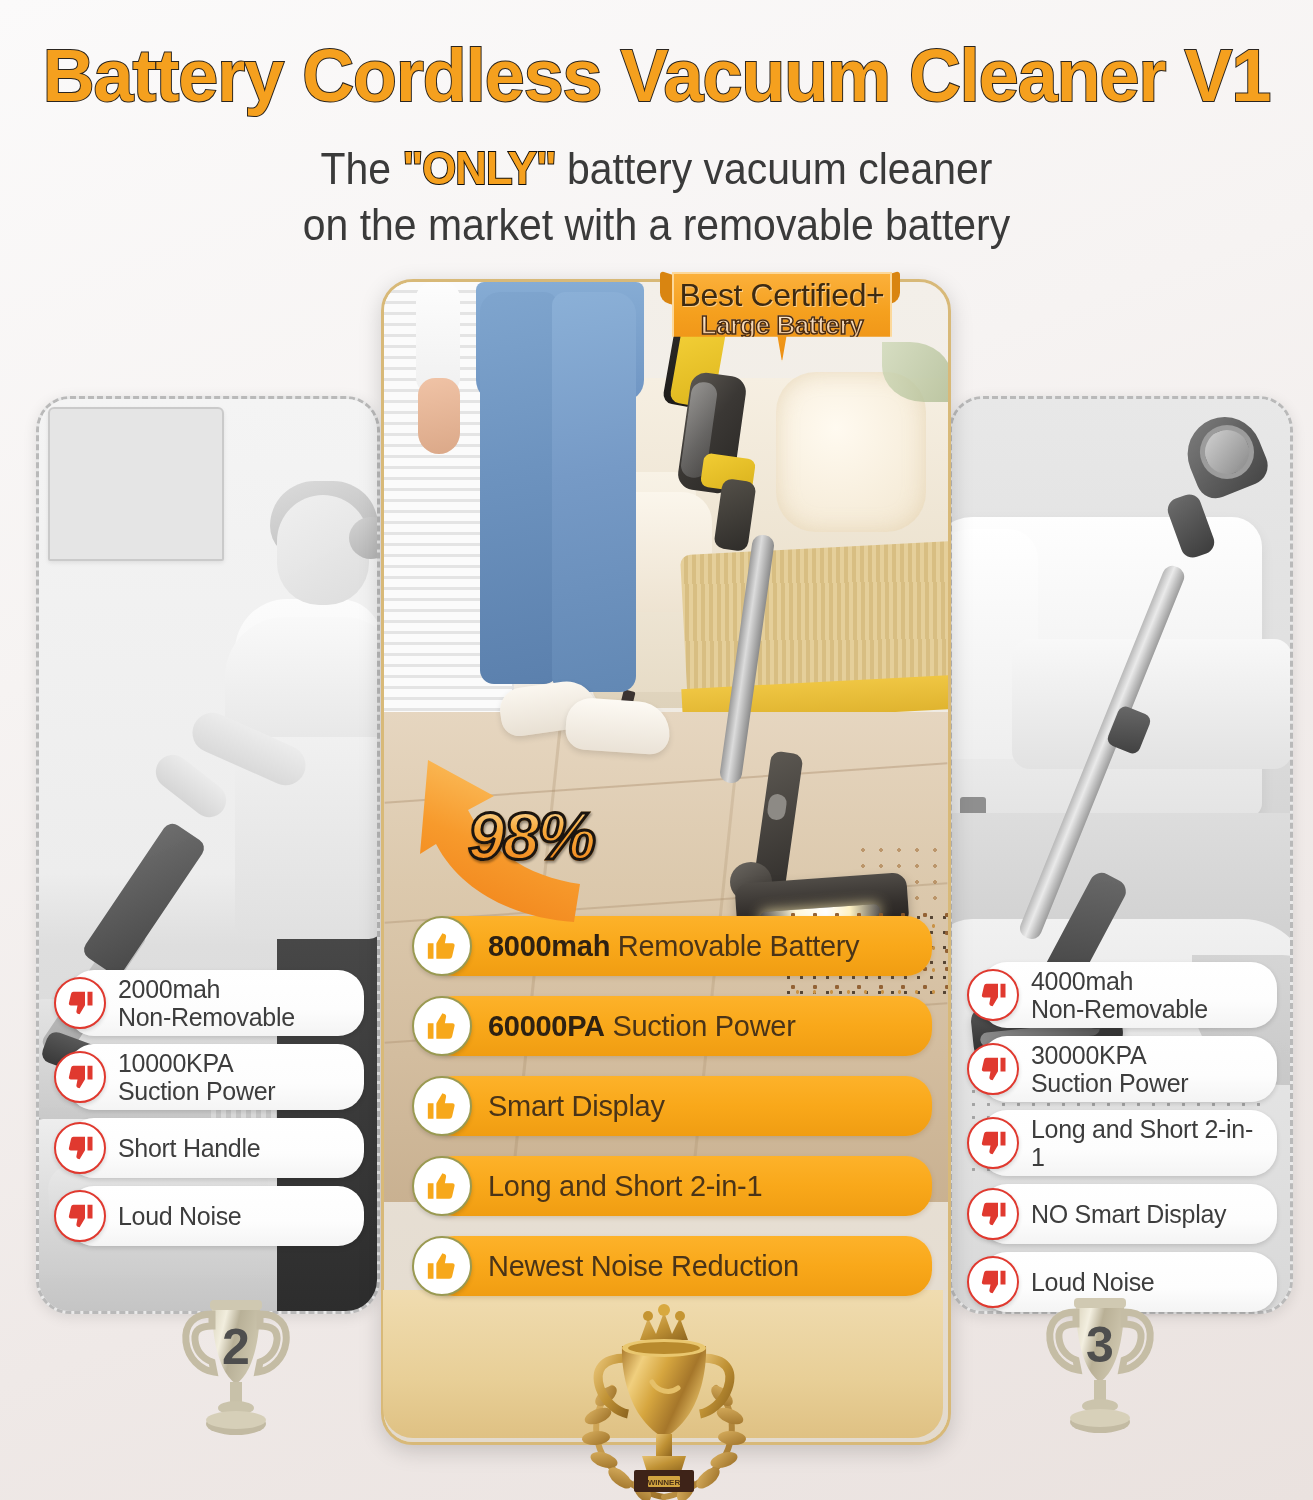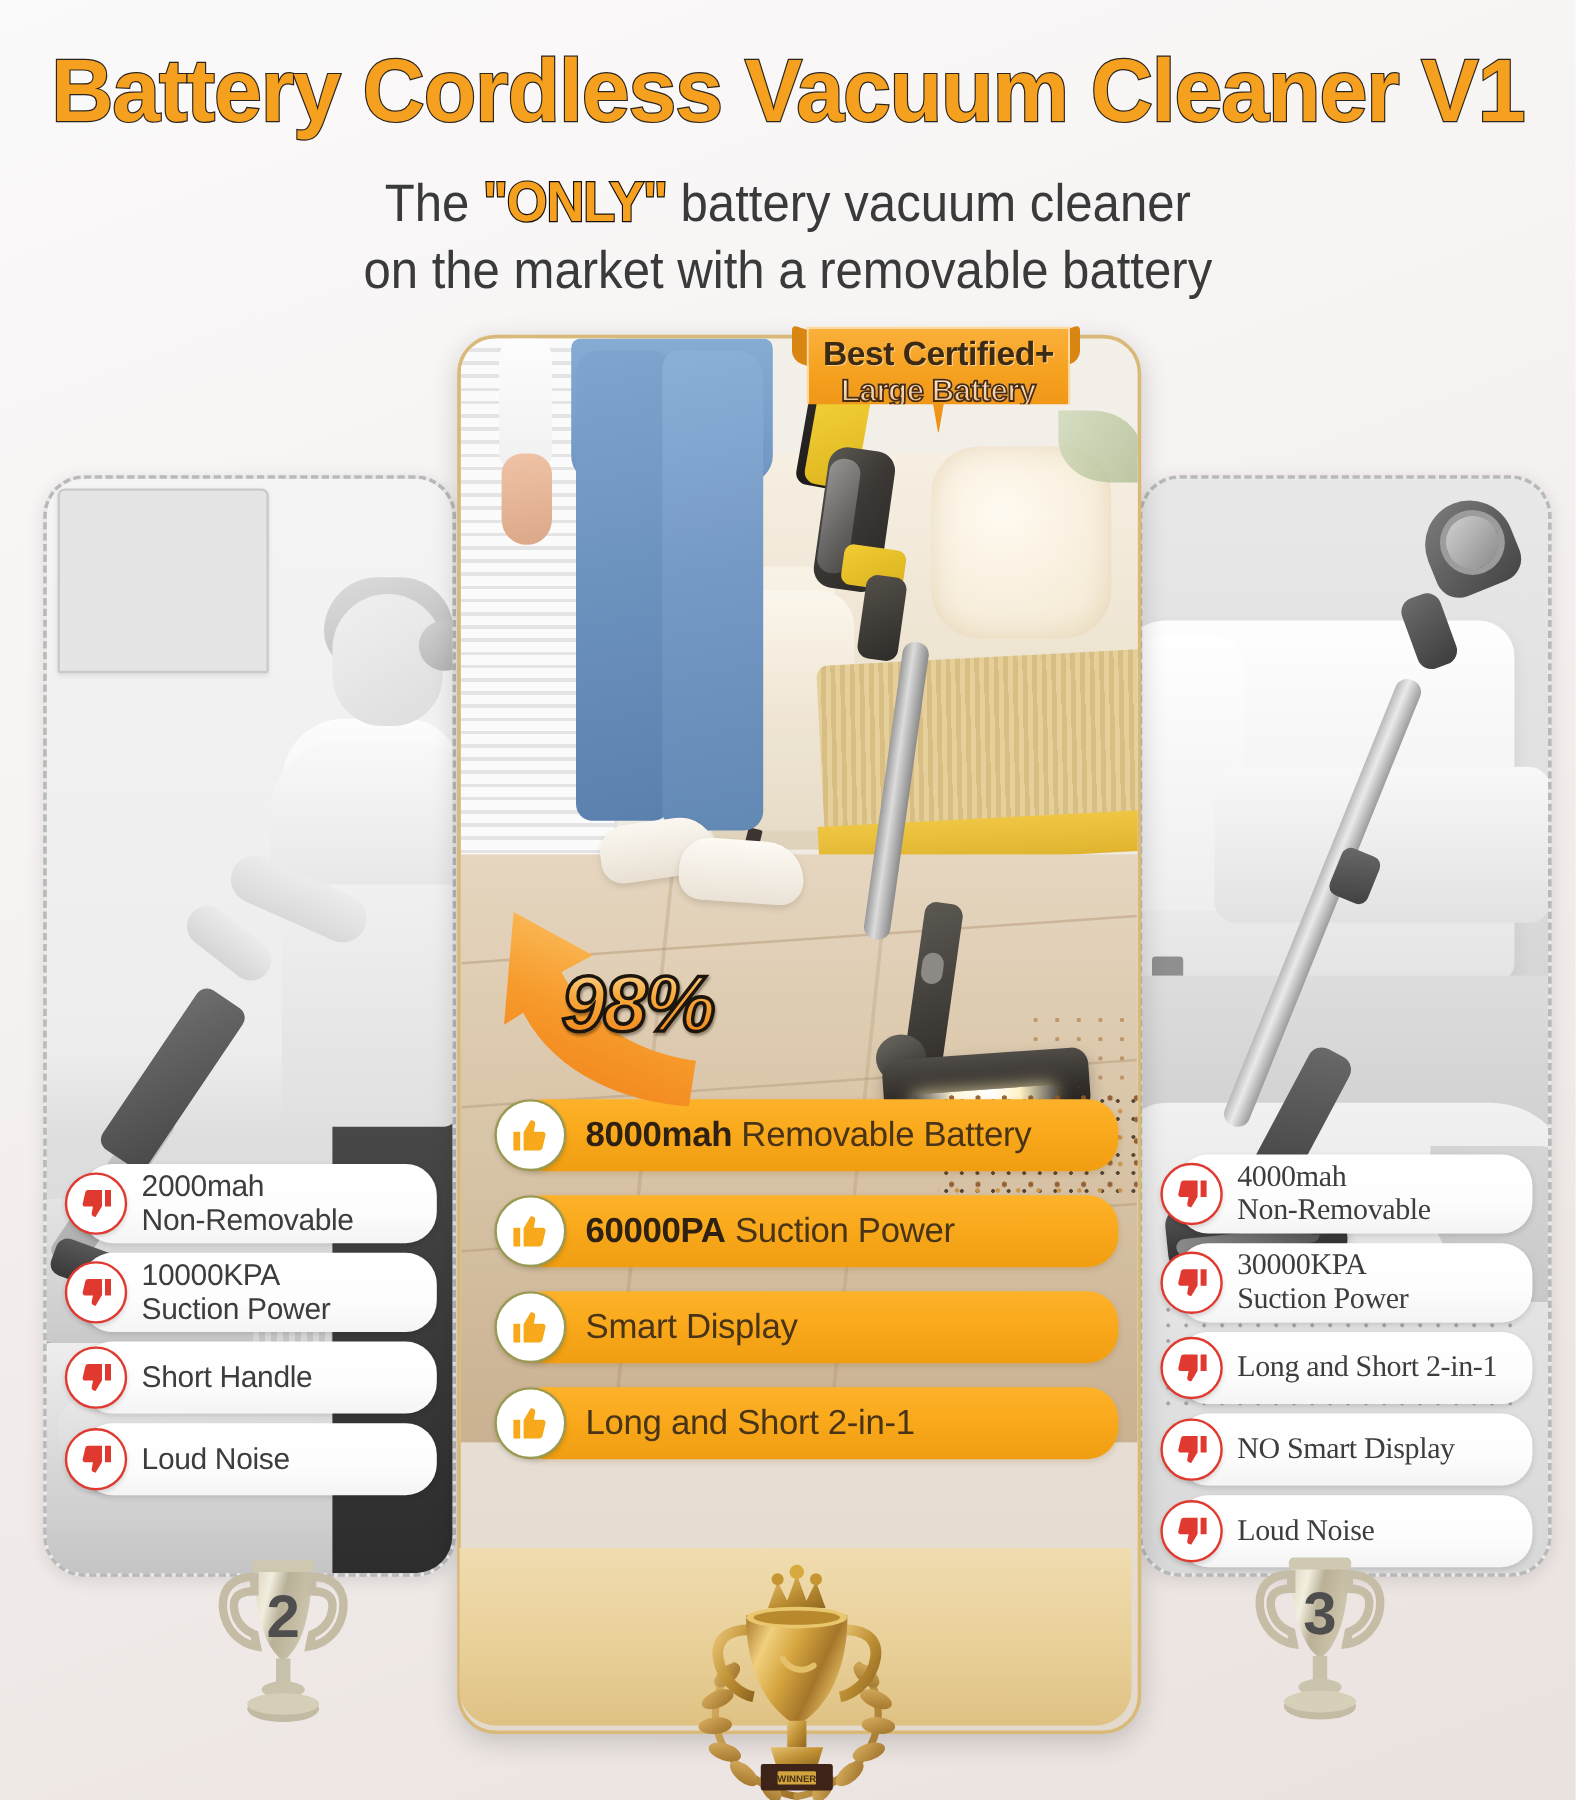--- a/index.html
+++ b/index.html
@@ -151,21 +151,21 @@
   
   .badge{
     position:absolute;left:672px;top:272px;width:216px;height:86px;
     background:linear-gradient(180deg,#fbb03b 0%,#f5a01e 45%,#ec8f14 100%);
     border:2px solid #fcd89a;
     box-shadow:0 4px 10px rgba(90,50,0,.3);
     clip-path:polygon(0 0,100% 0,100% 72%,52% 72%,50% 100%,48% 72%,0 72%);
     z-index:40;
   }
   .badge-in{position:absolute;inset:0;padding-top:6px;text-align:center;}
-  .badge-l1{font-size:28px;font-weight:bold;color:#3d2a12;letter-spacing:-.4px;line-height:30px;text-shadow:1px 1px 0 rgba(255,255,255,.45);}
+  .badge-l1{font-size:32px;font-weight:normal;color:#3d2a12;letter-spacing:-.4px;line-height:30px;text-shadow:1px 1px 0 rgba(255,255,255,.45);}
   .badge-l2{font-size:26px;font-weight:bold;color:#4a2a0d;letter-spacing:-.4px;line-height:30px;
     background:linear-gradient(180deg,#fff4e0,#e8b98a);-webkit-background-clip:text;background-clip:text;color:transparent;
     -webkit-text-stroke:1.5px #4a2a0d;paint-order:stroke fill;}
   .badge-tail-l{position:absolute;left:660px;top:274px;width:20px;height:30px;background:#d98511;border-radius:4px 0 0 8px;transform:skewY(18deg);z-index:39;}
   .badge-tail-r{position:absolute;left:880px;top:274px;width:20px;height:30px;background:#d98511;border-radius:0 4px 8px 0;transform:skewY(-18deg);z-index:39;}
 
   
   .arrow-wrap{position:absolute;left:398px;top:726px;width:210px;height:200px;z-index:30;}
   .pct{
     position:absolute;left:70px;top:72px;
@@ -178,21 +178,21 @@
 
   
   .rows{position:absolute;}
   #rows-center{left:412px;top:896px;width:520px;z-index:25;}
   #rows-left{left:54px;top:970px;width:310px;z-index:25;}
   #rows-right{left:967px;top:962px;width:310px;z-index:25;}
 
   .row{position:relative;display:flex;align-items:center;}
   #rows-center .row{margin-bottom:7px;margin-top:20px;}
   #rows-left .row{margin-bottom:8px;}
-  #rows-right .row{margin-bottom:8px;font-family:Liberation Serif, serif;}
+  #rows-right .row{margin-bottom:8px;}
 
   .pill{
     flex:1;display:flex;align-items:center;
     min-height:50px;
     border-radius:26px;
   }
   #rows-center .pill{
     background:linear-gradient(180deg,#fdb22a 0%,#f9a81a 50%,#f09d12 100%);
     min-height:52px;padding:4px 20px 4px 60px;margin-left:-44px;
     box-shadow:0 2px 5px rgba(120,70,0,.18);
@@ -390,20 +390,30 @@
   <div class="row">
     <div class="ic">
       <svg width="34" height="34" viewBox="0 0 24 24">
           <path fill="#F7A81B" d="M2 10h4v11H2zM8 21h9.2a2 2 0 0 0 1.95-1.55l1.7-7.4A1.6 1.6 0 0 0 19.3 10H14l.85-4.3A1.9 1.9 0 0 0 13 3.3L12.3 3 8.6 9.2a2 2 0 0 0-.6 1.4z"></path>
         </svg>
     </div>
     <div class="pill">
       <div class="txt"><b></b><span>Long and Short 2-in-1</span></div>
     </div>
   </div>
+  <div class="row">
+    <div class="ic">
+      <svg width="34" height="34" viewBox="0 0 24 24">
+          <path fill="#F7A81B" d="M2 10h4v11H2zM8 21h9.2a2 2 0 0 0 1.95-1.55l1.7-7.4A1.6 1.6 0 0 0 19.3 10H14l.85-4.3A1.9 1.9 0 0 0 13 3.3L12.3 3 8.6 9.2a2 2 0 0 0-.6 1.4z"></path>
+        </svg>
+    </div>
+    <div class="pill">
+      <div class="txt"><b></b><span>Newest Noise Reduction</span></div>
+    </div>
+  </div>
 </div>
 
 <div class="rows side" id="rows-left">
   <div class="row">
     <div class="ic">
       <svg width="30" height="30" viewBox="0 0 24 24">
           <path fill="#E0392F" d="M22 14h-4V3h4zM16 3H6.8A2 2 0 0 0 4.85 4.55l-1.7 7.4A1.6 1.6 0 0 0 4.7 14H10l-.85 4.3A1.9 1.9 0 0 0 11 20.7l.7.3 3.7-6.2a2 2 0 0 0 .6-1.4z"></path>
         </svg>
     </div>
     <div class="pill">

